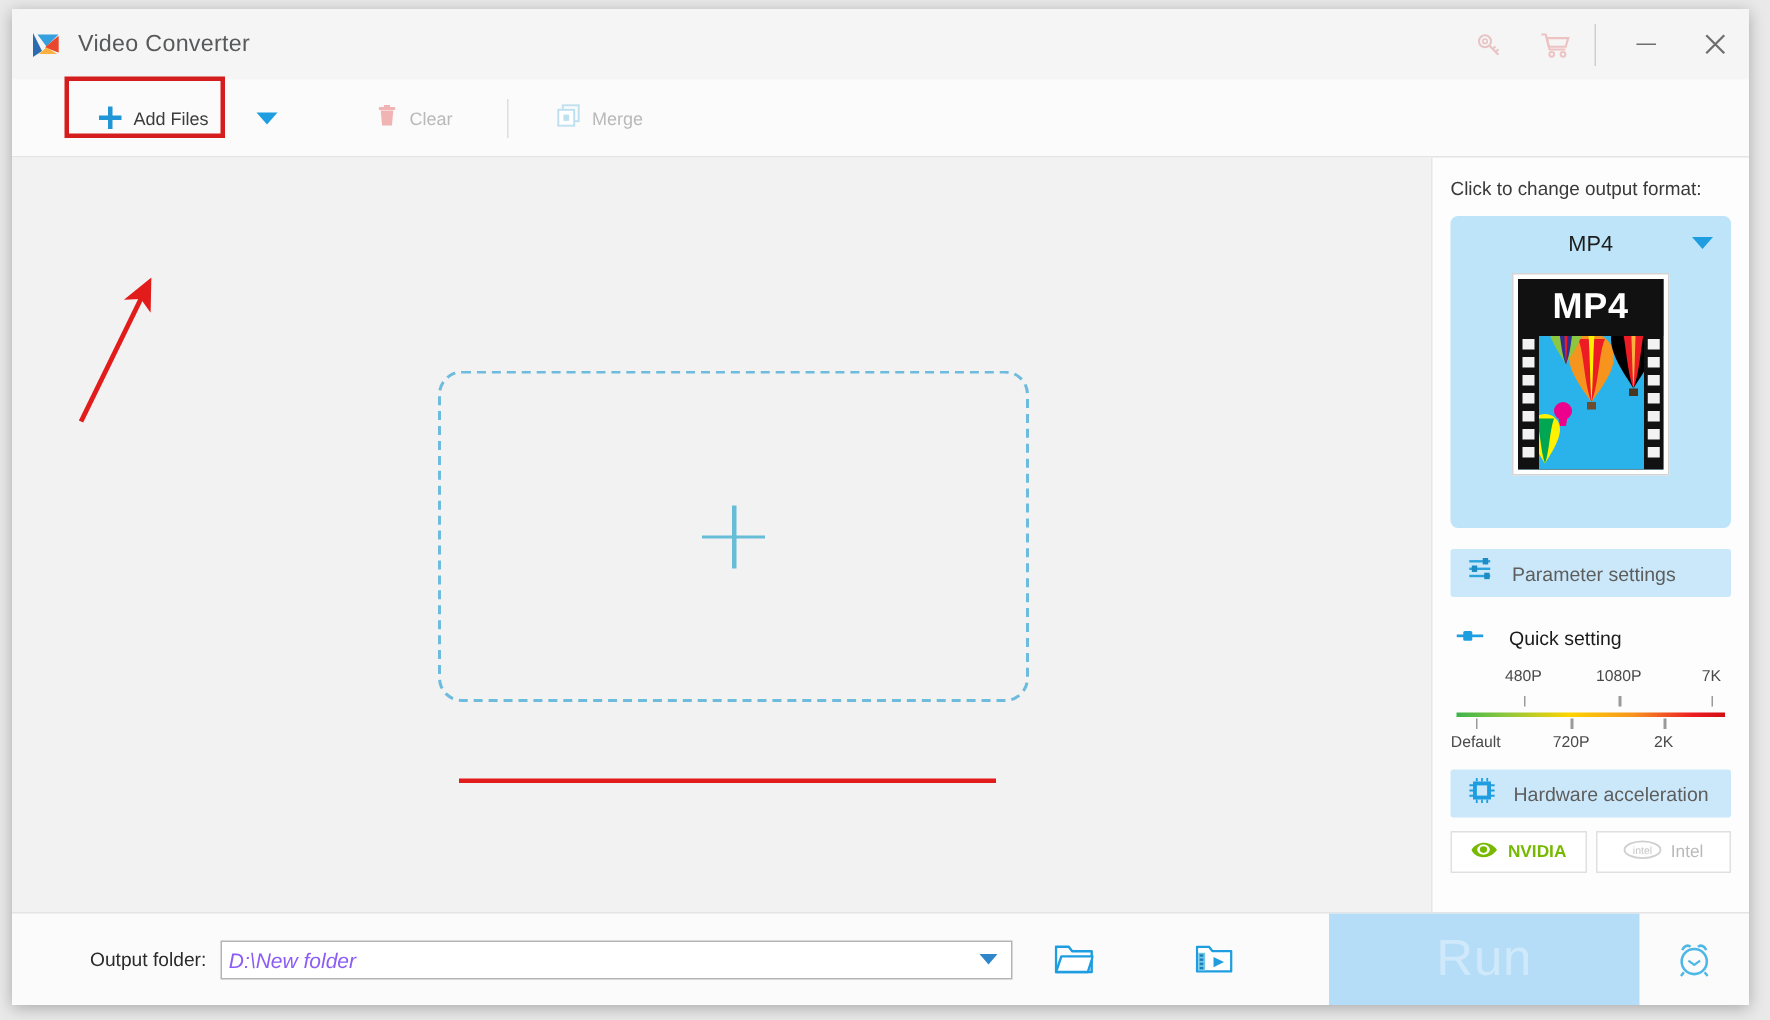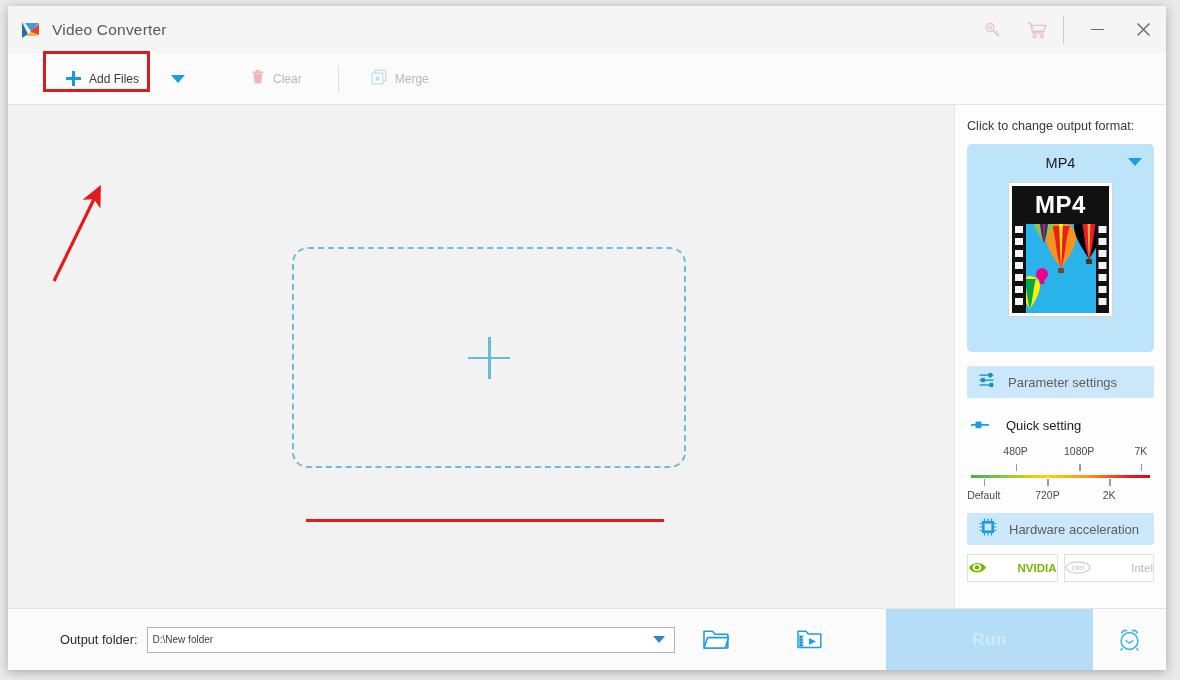--- a/index.html
+++ b/index.html
@@ -319,21 +319,21 @@
     gap: 6px;
     margin-top: 9px;
   }
   .accel-btn {
     flex: 1 1 0;
     height: 28px;
     border: 1px solid #e0e0e0;
     background: #fff;
     display: flex;
     align-items: center;
-    justify-content: space-between;
+    justify-content: center;
     gap: 6px;
     font-size: 11.5px;
     font-weight: bold;
   }
   .accel-btn.nvidia { color: #76b900; }
   .accel-btn.intel  { color: #b9b9b9; font-weight: normal; }
 
   
   .bottombar {
     height: 62px;
@@ -354,24 +354,25 @@
     margin-left: 9px;
     width: 528px;
     height: 26px;
     background: #fff;
     border: 1px solid #b4b4b4;
     display: flex;
     align-items: center;
     position: relative;
   }
   .out-value {
-    font-size: 10px;
-    color: #404040;
+    font-size: 14px;
+    color: #8b5cf6;
     padding-left: 5px;
     white-space: nowrap;
+    font-style: italic;
   }
   .out-caret {
     position: absolute;
     right: 9px;
     width: 0; height: 0;
     border-left: 6px solid transparent;
     border-right: 6px solid transparent;
     border-top: 7px solid #2f86c8;
   }
   .bb-icon {
@@ -383,23 +384,23 @@
   .run-btn {
     position: absolute;
     left: 878px; top: 0;
     width: 207px; height: 61px;
     background: #b5ddf8;
     display: flex;
     align-items: center;
     justify-content: center;
   }
   .run-btn span {
-    font-size: 17px;
+    font-size: 34px;
     color: #cfe9fa;
-    font-weight: bold;
+    font-weight: normal;
     letter-spacing: 0.5px;
   }
   #alarm-icon {
     position: absolute;
     right: 14px;
   }
 </style>
 </head>
 <body>
 

